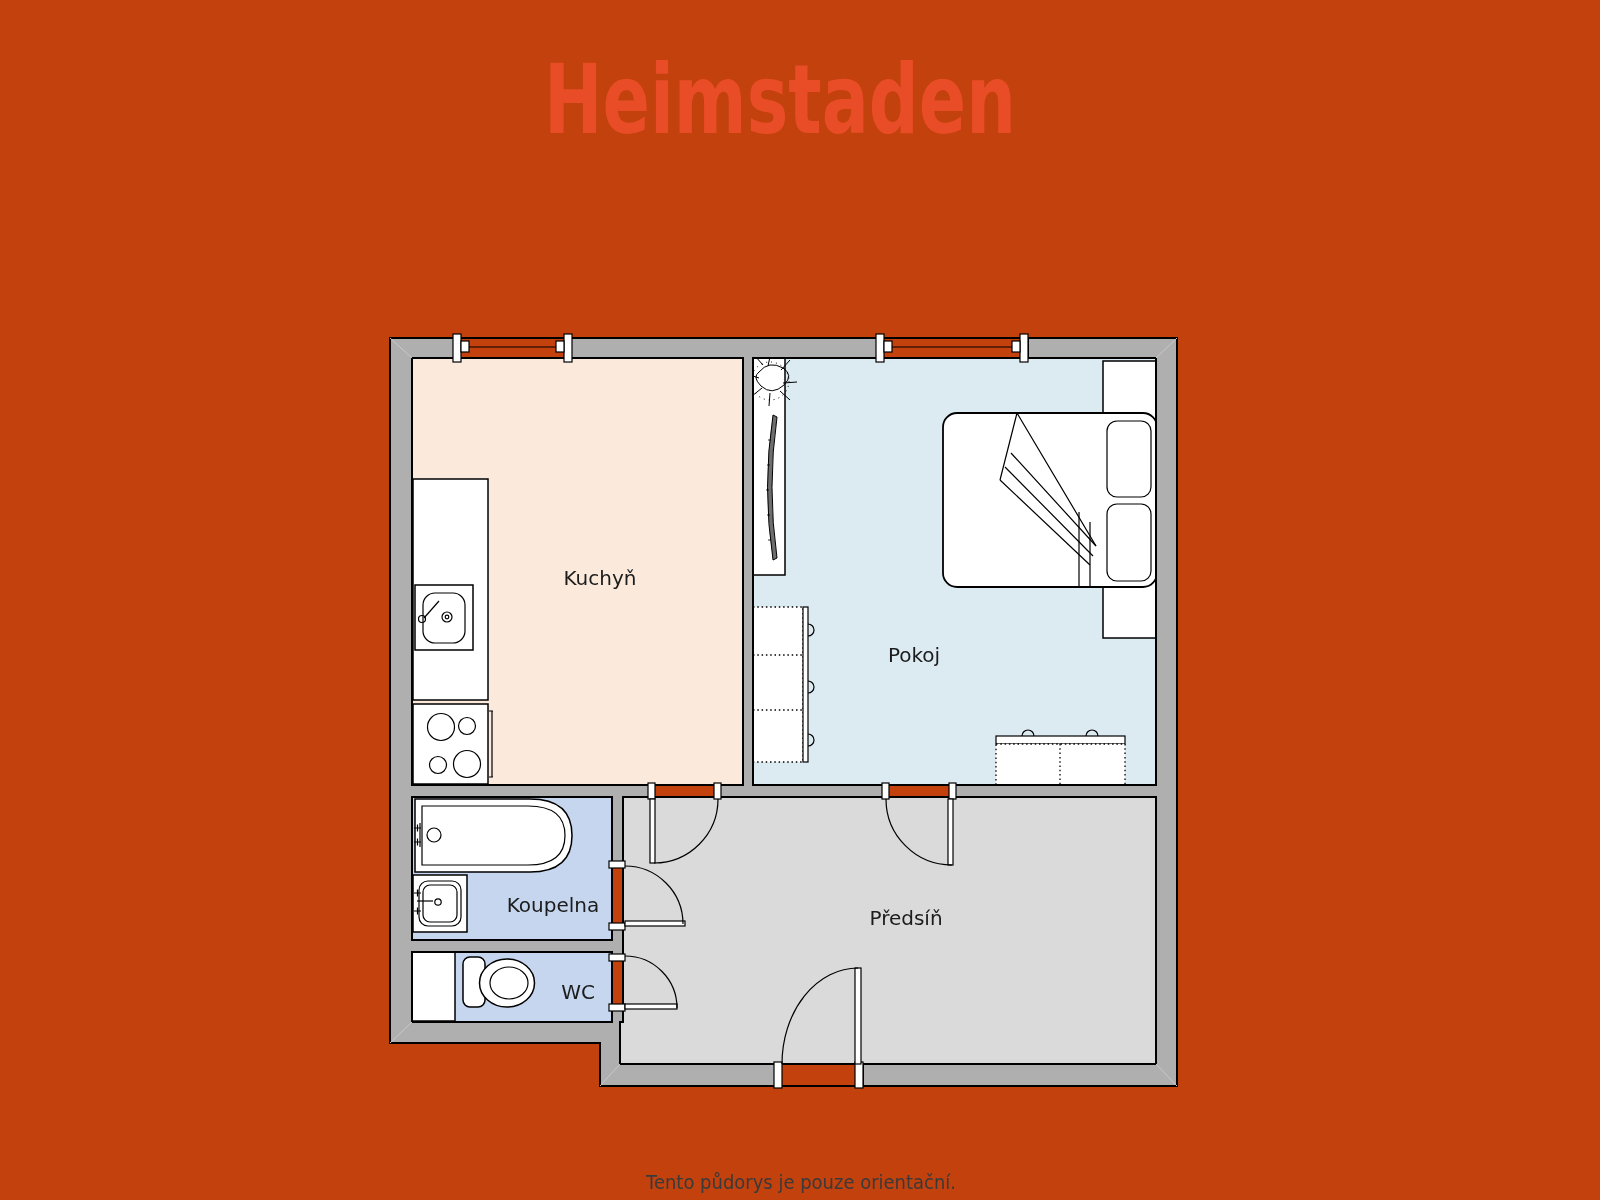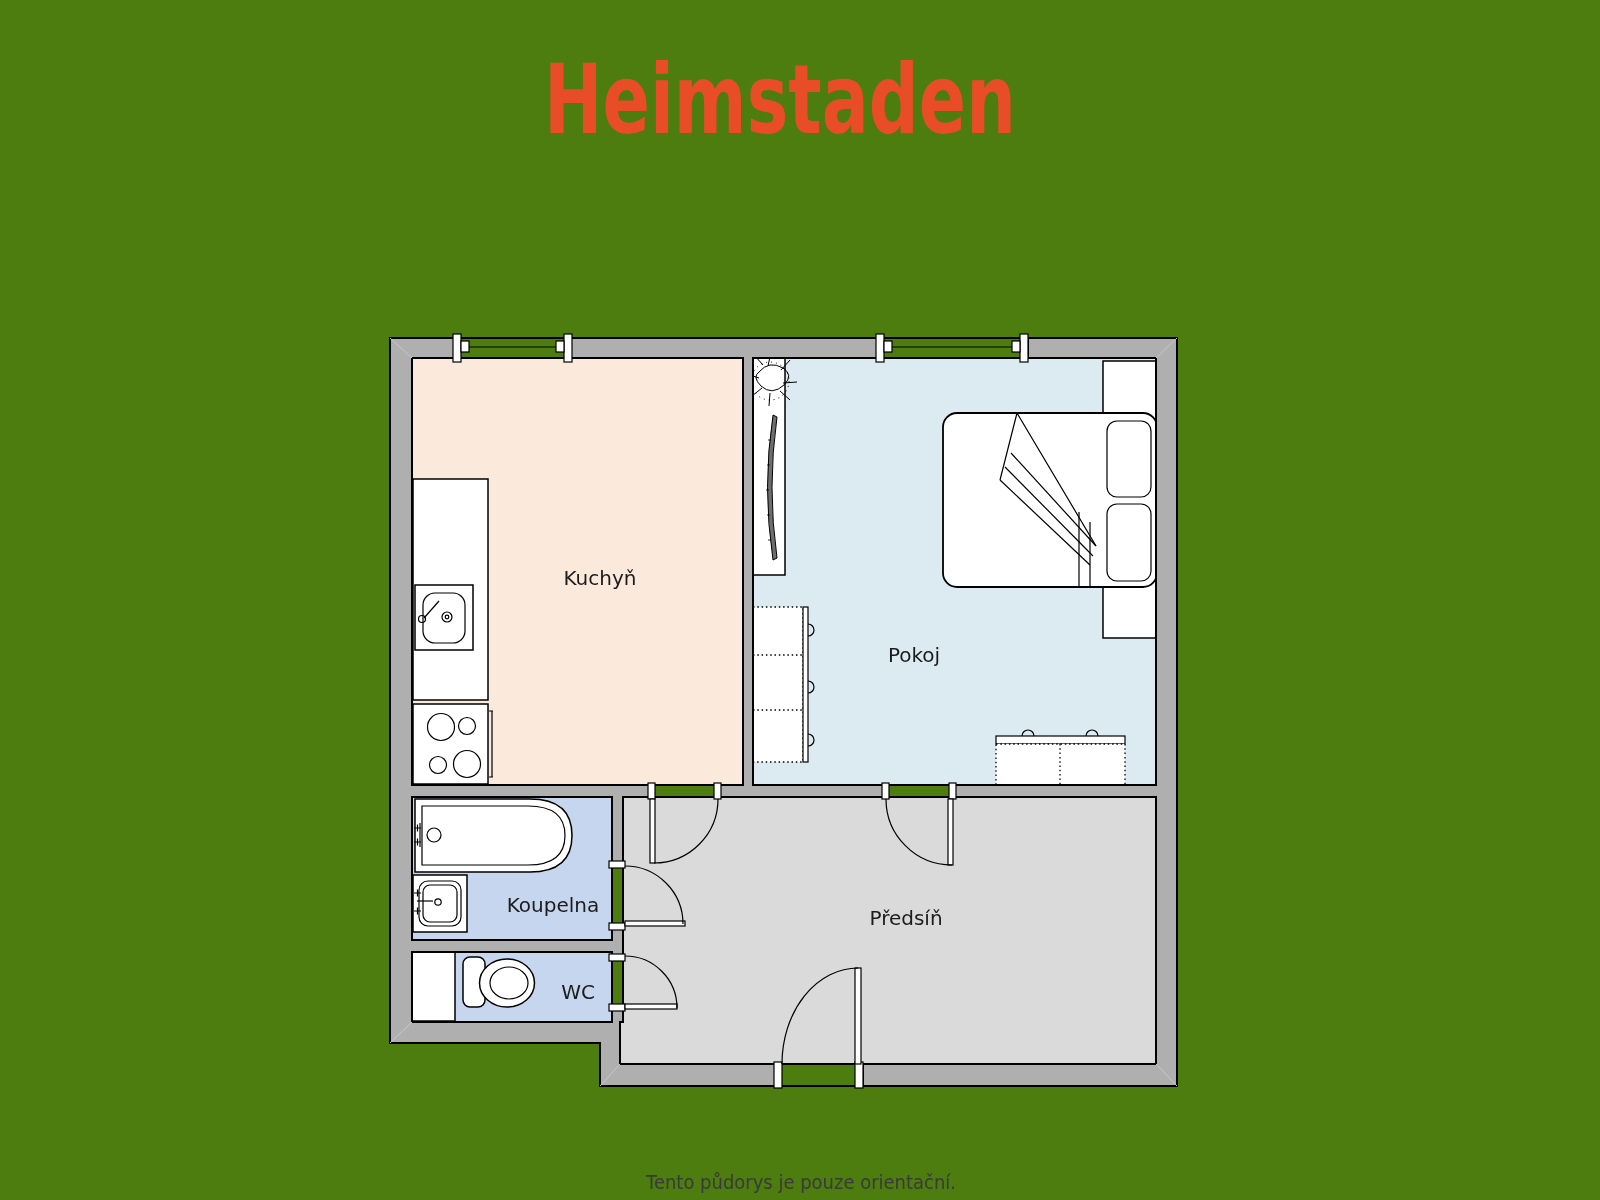--- a/index.html
+++ b/index.html
@@ -1,16 +1,16 @@
 <!DOCTYPE html>
 <html><head>
 <meta charset="utf-8">
 <style>
   html,body{margin:0;padding:0;background:#ffffff;}
-  .page{position:relative;width:1600px;height:1200px;background:#4d7c0f;overflow:hidden;
+  .page{position:relative;width:1600px;height:1200px;background:#c2410c;overflow:hidden;
         font-family:"DejaVu Sans","Liberation Sans",sans-serif;}
   .plan-svg{position:absolute;left:0;top:0;width:1600px;height:1200px;}
   text{font-family:"DejaVu Sans","Liberation Sans",sans-serif;}
   .room-label{font-size:20px;fill:#1c1c1c;}
   .logo{font-weight:bold;font-size:96px;}
   .caption{font-size:20px;fill:#3a3a3a;}
   .fixture{fill:#ffffff;stroke:#000000;stroke-width:1.5;}
   .thin{stroke:#000;stroke-width:1.2;fill:none;}
   .dotted{fill:#ffffff;stroke:#000;stroke-width:1.3;stroke-dasharray:1.5 2.8;}
   .jamb{fill:#ffffff;stroke:#000;stroke-width:1.2;}

